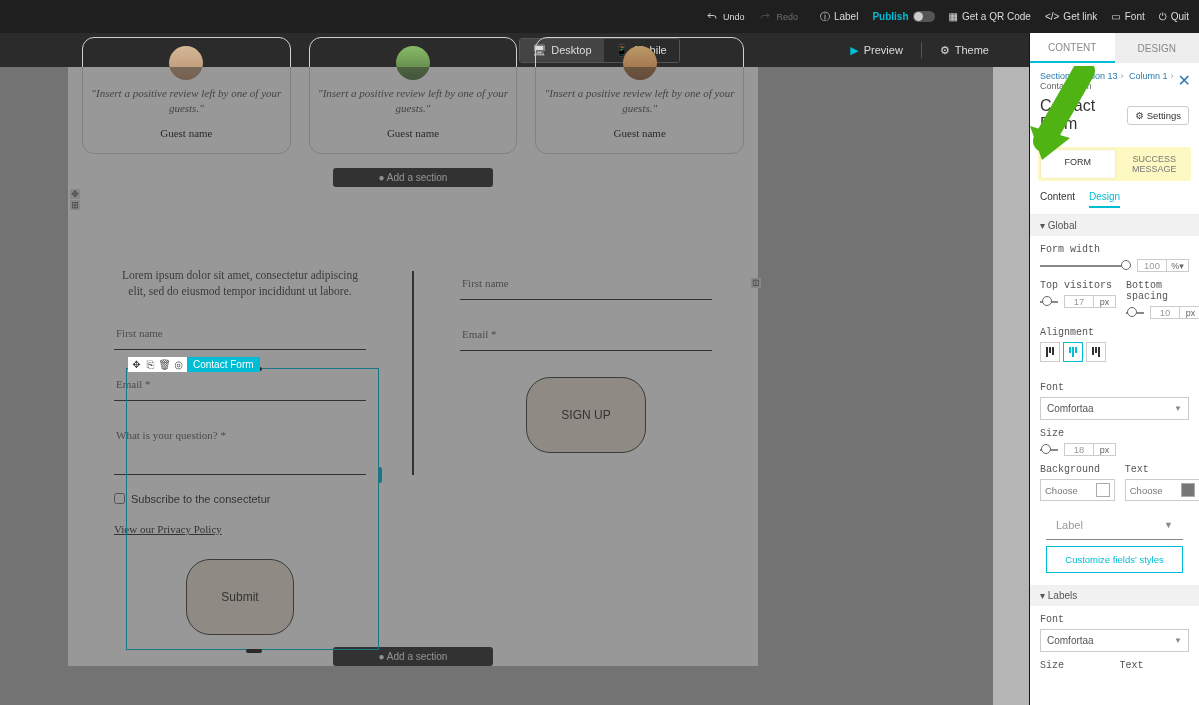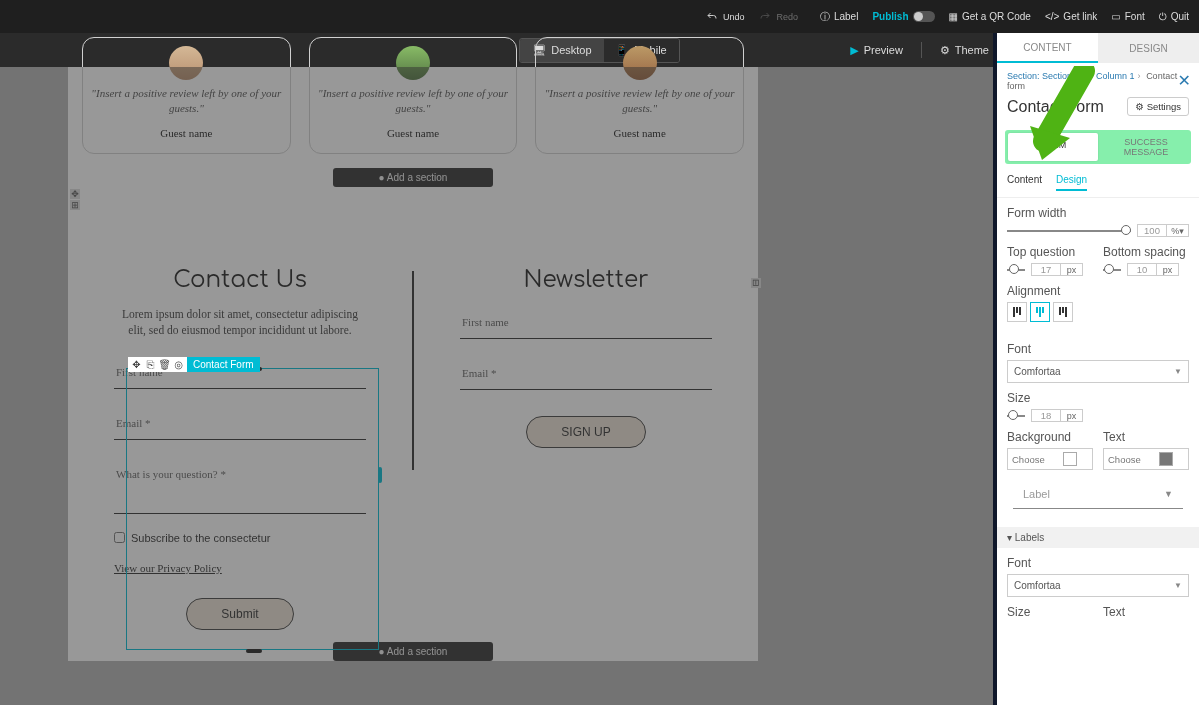--- a/index.html
+++ b/index.html
@@ -46,58 +46,58 @@
   .cn-section { background:#fff; display:flex; position:relative; padding:0px 0 10px;}
   .cn-col { flex:1; padding: 0 46px; }
   .cn-divider { width:2px; background:#333; margin:0 0; align-self:stretch; margin-top:4px; margin-bottom:160px;}
   .cn-h { font-family: "Comfortaa", Georgia, serif; font-size:23px; text-align:center; color:#222; margin-bottom:14px; font-weight:400;}
   .cn-p { text-align:center; font-size:11.5px; color:#444; font-family:Georgia,serif; line-height:1.4; margin-bottom:18px;}
   .field { border:none; border-bottom:1px solid #333; padding:10px 2px; font-size:11px; color:#666; width:100%; margin-bottom:18px; font-family:Georgia,serif; display:block;}
   .field.textarea { height:56px; }
   .chk-row { font-size:11px; color:#333; font-family:Georgia,serif; display:flex; align-items:center; gap:6px; margin-bottom:14px;}
   .chk-row input { width:11px; height:11px; }
   .policy-link { font-size:11px; color:#333; text-decoration:underline; font-family:Georgia,serif;}
-  .pill-btn { display:block; margin:22px auto 0; padding:8px 34px; border:1px solid #444; border-radius:24px; background:#ece3d7; font-size:12px; color:#333; cursor:pointer;}
+  .pill-btn { display:block; margin:22px auto 0; padding:30px 34px; border:1px solid #444; border-radius:24px; background:#ece3d7; font-size:12px; color:#333; cursor:pointer;}
 
   
   .sel-border { position:absolute; border:1px solid #00bcd4; pointer-events:none;}
   .sel-toolbar { position:absolute; display:flex; align-items:center; background:#fff; font-size:10px; z-index:6;}
   .sel-toolbar .icons { display:flex; gap:3px; padding:2px 3px; background:#fff;}
   .sel-toolbar .icons span { width:11px; height:11px; display:flex; align-items:center; justify-content:center; color:#444;}
   .sel-toolbar .label { background:#00bcd4; color:#fff; padding:2px 6px; }
   .sel-handle { position:absolute; width:16px; height:4px; background:#222; border-radius:2px;}
   .sel-handle-side { position:absolute; width:4px; height:16px; background:#00bcd4; border-radius:2px;}
 
   
-  .panel { position:absolute; right:0; top:33px; width:206px; height:672px; background:#fff; font-size:10.5px; color:#333; z-index:20; border-left:4px solid #0f172a;}
+  .panel { position:absolute; right:0; top:33px; width:170px; height:672px; background:#fff; font-size:10.5px; color:#333; z-index:20; border-left:1px solid #0f172a;}
   .panel-tabs-top { display:flex; height:30px; font-size:10px;}
   .panel-tabs-top div { flex:1; display:flex; align-items:center; justify-content:center; cursor:pointer;}
   .panel-tabs-top .active { color:#888; border-bottom:2px solid #00bcd4;}
   .panel-tabs-top .inactive { background:#eee; color:#888;}
   .panel-scroll { height:636px; overflow-y:auto; overflow-x:hidden; }
   .panel-scroll::-webkit-scrollbar { width:8px; }
   .panel-scroll::-webkit-scrollbar-thumb { background:#bbb; }
   .panel-scroll::-webkit-scrollbar-track { background:#eee; }
 
   .crumb { color:#2a7ab0; font-size:9px; padding:8px 10px 4px; }
   .crumb span.sep { color:#999; margin:0 3px;}
   .crumb span.cur { color:#666;}
   .close-x { position:absolute; right:8px; top:38px; color:#2a7ab0; font-size:16px; cursor:pointer; z-index:25;}
   .panel-h1 { font-size:16px; padding:2px 10px 10px; display:flex; align-items:center; justify-content:space-between;}
   .settings-btn { border:1px solid #ccc; border-radius:3px; padding:3px 7px; font-size:9.5px; display:flex; gap:3px; align-items:center; cursor:pointer;}
-  .form-success { display:flex; margin:4px 8px 10px; background:#86efac; border-radius:3px; font-size:9px;}
+  .form-success { display:flex; margin:4px 8px 10px; background:#fef9c3; border-radius:3px; font-size:9px;}
   .form-success div { flex:1; text-align:center; padding:7px 0; color:#777;}
   .form-success div.active { background:#fff; margin:3px; border-radius:2px; color:#333; box-shadow:0 0 2px rgba(0,0,0,.15);}
   .subtabs { display:flex; gap:14px; padding:0 10px 6px; font-size:10px; border-bottom:1px solid #eee;}
   .subtabs div { padding-bottom:4px; cursor:pointer;}
   .subtabs .active { color:#00bcd4; border-bottom:2px solid #00bcd4;}
 
   .sec-h { background:#f1f1f1; padding:5px 10px; font-size:10px; color:#555;}
   .sec-body { padding:8px 10px 12px;}
-  .lbl { font-size:12px; color:#555; margin-bottom:4px; display:block;}
+  .lbl { font-size:10px; color:#555; margin-bottom:4px; display:block;font-family:Liberation Mono, monospace;}
   .slider-row { display:flex; align-items:center; gap:6px; margin-bottom:8px;}
   .slider { flex:1; height:2px; background:#888; position:relative;}
   .slider .knob { position:absolute; width:10px; height:10px; border:1px solid #666; background:#fff; border-radius:50%; top:-5px;}
   .numbox { display:flex; border:1px solid #ccc;}
   .numbox input { width:28px; border:none; text-align:center; font-size:9.5px; color:#999; background:#fff;}
   .numbox .unit { border-left:1px solid #ccc; width:22px; display:flex; align-items:center; justify-content:center; font-size:9px; color:#666; position:relative;}
   .two-col { display:flex; gap:10px;}
   .two-col > div { flex:1; }
   .align-btns { display:flex; gap:3px;}
   .align-btns div { width:20px; height:20px; border:1px solid #ccc; display:flex; align-items:center; justify-content:center; cursor:pointer;}
@@ -210,35 +210,33 @@
 
     <div class="white-gap">
       <div class="ruler-icons">
         <span>✥</span>
         <span>⊞</span>
       </div>
     </div>
 
     <div class="cn-section">
       <div class="cn-col">
-        <div class="cn-h">Contact Us</div>
         <div class="cn-p">Lorem ipsum dolor sit amet, consectetur adipiscing elit, sed do eiusmod tempor incididunt ut labore.</div>
         <div class="field">First name</div>
         <div class="field">Email *</div>
         <div class="field textarea">What is your question? *</div>
         <div class="chk-row">
           <input type="checkbox" style="">
           <span>Subscribe to the consectetur</span>
         </div>
         <a href="#" class="policy-link">View our Privacy Policy</a>
         <button class="pill-btn">Submit</button>
       </div>
       <div class="cn-divider"></div>
       <div class="cn-col">
-        <div class="cn-h">Newsletter</div>
         <div class="field">First name</div>
         <div class="field">Email *</div>
         <button class="pill-btn" style="margin-top:26px;">SIGN UP</button>
       </div>
     </div>
     <div class="addsec" style="margin-top:2px;">● <span>Add a section</span></div>
   </div>
 
   <div class="dim-overlay"></div>
 
@@ -279,34 +277,35 @@
     </div>
     <div class="form-success">
       <div class="active">FORM</div>
       <div>SUCCESS MESSAGE</div>
     </div>
     <div class="subtabs">
       <div>Content</div>
       <div class="active">Design</div>
     </div>
 
+    <div class="sec-h">▾ <span>Global</span></div>
     <div class="sec-body">
       <span class="lbl">Form width</span>
       <div class="slider-row">
         <div class="slider">
             <div class="knob" style="left:calc(100% - 10px);"></div>
           </div>
         <div class="numbox">
           <input value="100" style="">
           <div class="unit"><span>%</span> ▾</div>
         </div>
       </div>
       <div class="two-col">
         <div>
-          <span class="lbl">Top question</span>
+          <span class="lbl">Top visitors</span>
           <div class="slider-row">
             <div class="slider" style="flex:0 0 18px;">
                 <div class="knob" style="left:2px;"></div>
               </div>
             <div class="numbox">
               <input value="17" style="">
               <div class="unit">px</div>
             </div>
           </div>
         </div>
@@ -379,20 +378,21 @@
           <div class="color-pick">
             <span>Choose</span>
             <span class="swatch" style="background:#777"></span>
           </div>
         </div>
       </div>
       <div class="preview-field">
         <span>Label</span>
         <span style="font-size:9px;color:#888;">▼</span>
       </div>
+      <div class="cust-btn">Customize fields' styles</div>
     </div>
 
     <div class="sec-h">▾ <span>Labels</span></div>
     <div class="sec-body">
       <span class="lbl">Font</span>
       <div class="select-box">
         <span>Comfortaa</span>
           <span class="arrow">▼</span>
       </div>
       <div style="height:8px"></div>

